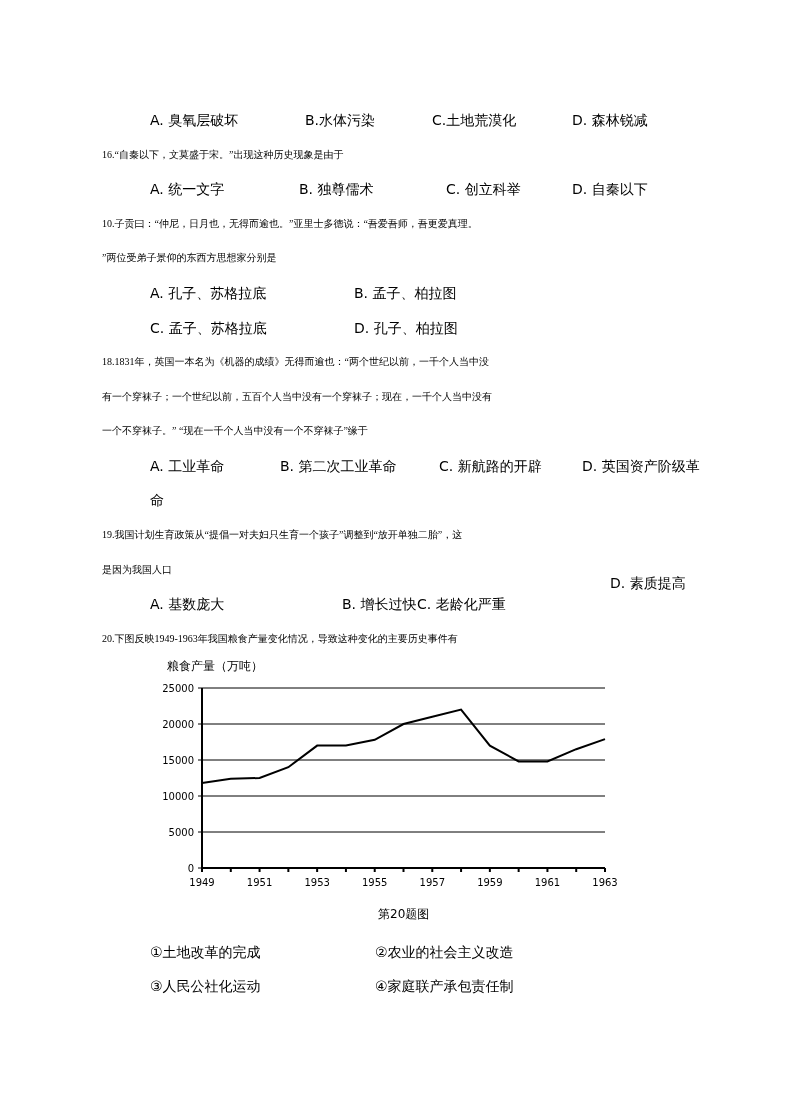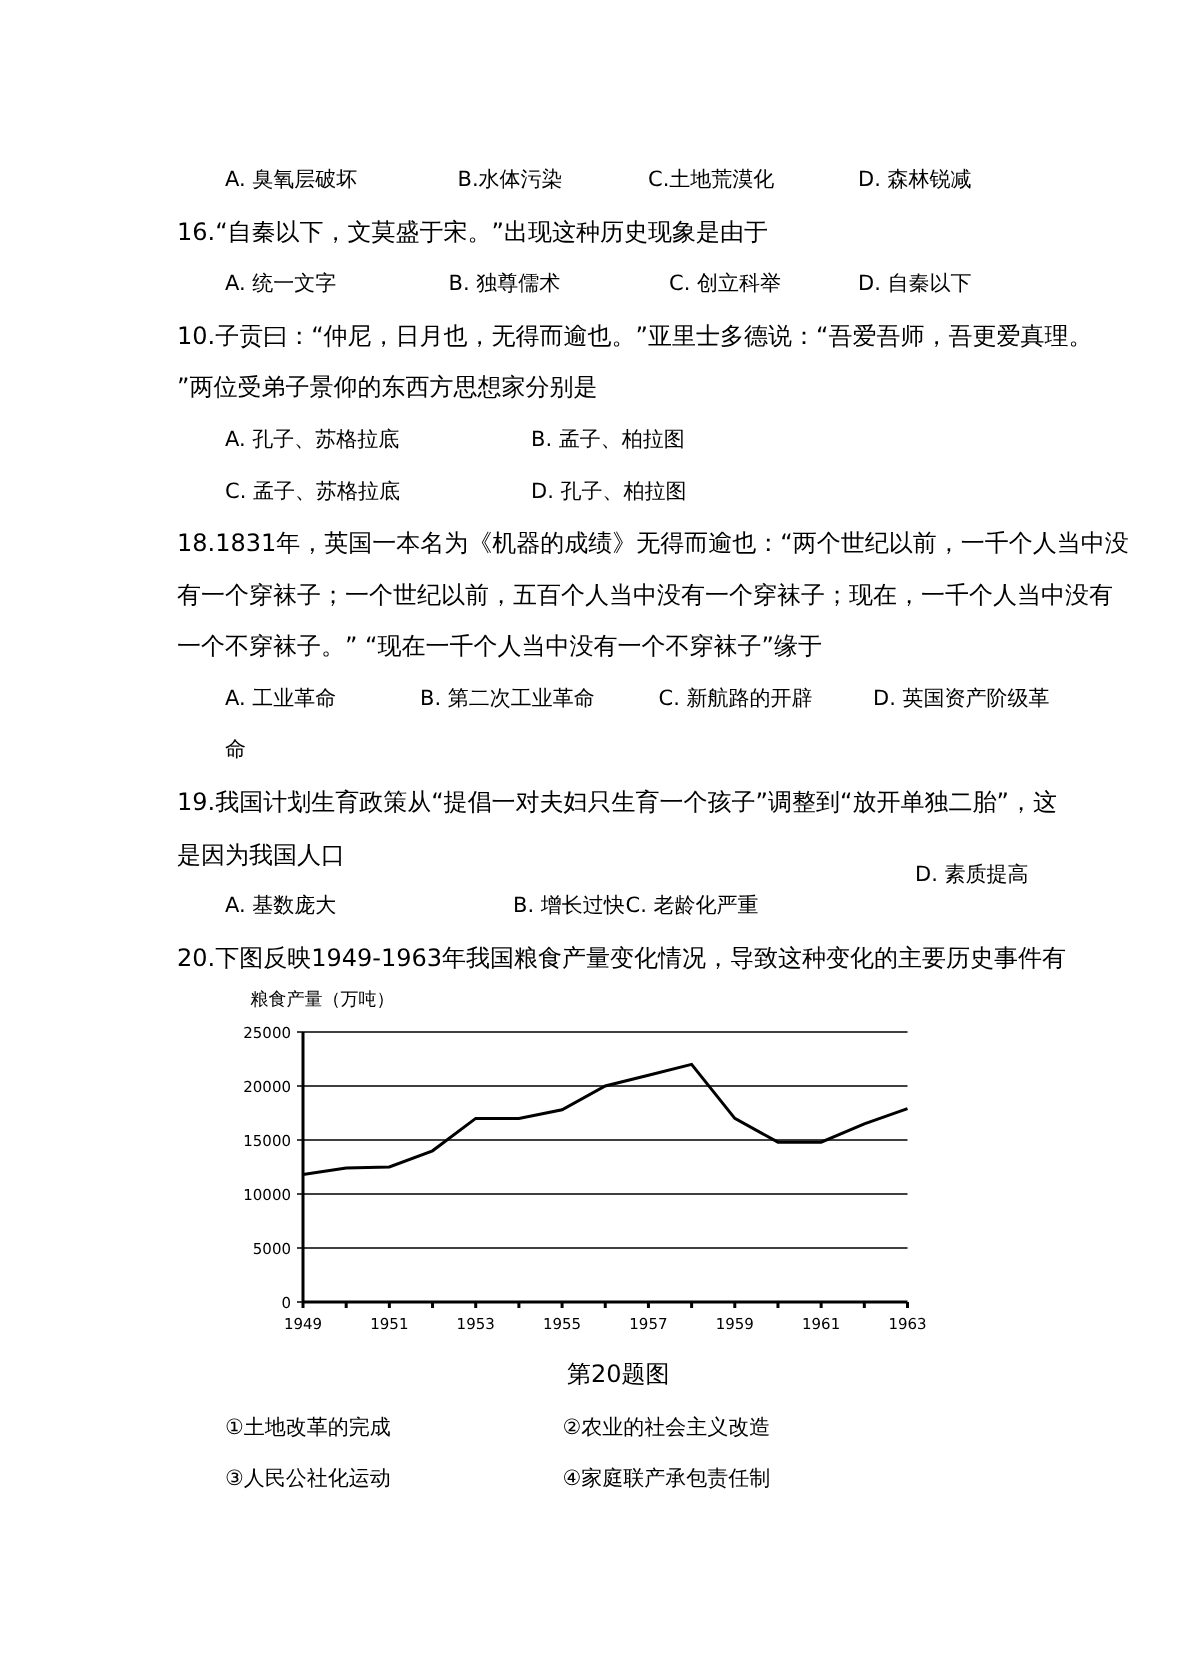--- a/index.html
+++ b/index.html
@@ -1,21 +1,21 @@
 <!DOCTYPE html>
 <html><head>
 <meta charset="utf-8">
 <style>
   html, body { margin:0; padding:0; background:#fff; }
   body { width:790px; height:1119px; position:relative; overflow:hidden;
          font-family:"DejaVu Sans", "Liberation Sans", sans-serif; color:#000; }
-  .line { position:absolute; left:118px; font-size:16px; line-height:18px; white-space:nowrap; }
+  .line { position:absolute; left:102px; font-size:10px; line-height:18px; white-space:nowrap;font-family:Liberation Serif, serif; }
   .opt { position:absolute; font-size:14px; line-height:18px; white-space:nowrap;margin-left:32px; }
   .ylabel { position:absolute; left:147px; top:658px; font-size:12px;margin-left:20px; }
-  .caption { position:absolute; left:378px; top:906px; font-size:16px;text-align:right; }
+  .caption { position:absolute; left:378px; top:906px; font-size:12px;text-align:right; }
   svg text { font-family:"DejaVu Sans", "Liberation Sans", sans-serif; font-size:10px; fill:#000; }
 </style>
 </head>
 <body>
 
 <div class="opt" style="left:118px;top:111px">A. 臭氧层破坏</div>
 <div class="opt" style="left:273px;top:111px">B.水体污染</div>
 <div class="opt" style="left:400px;top:111px">C.土地荒漠化</div>
 <div class="opt" style="left:540px;top:111px">D. 森林锐减</div>
 

